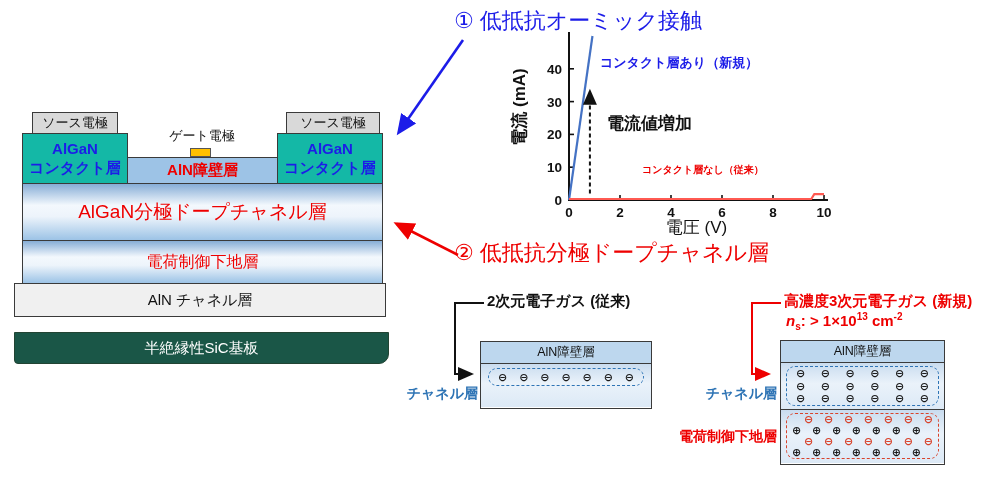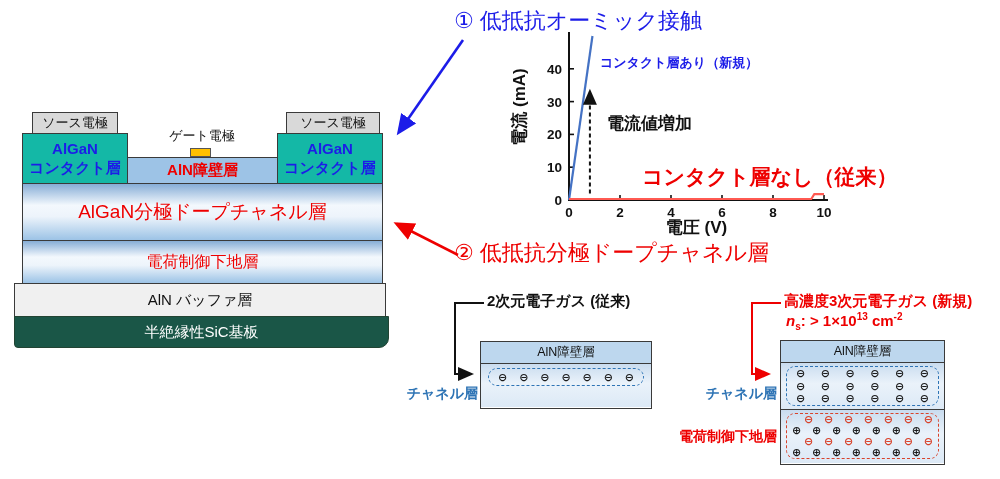--- a/index.html
+++ b/index.html
@@ -14,38 +14,38 @@
   
   .elec-label{background:#D9D9D9;border:1.5px solid #3a3a3a;box-sizing:border-box;font-size:13px;color:#111;}
   .contact{background:#14b8a6;border:1.5px solid #3a3a3a;box-sizing:border-box;
            color:var(--blue);font-weight:bold;font-size:15px;line-height:1.25;flex-direction:column;}
   .barrier-band{background:#9DC3E6;border:1.5px solid #3a3a3a;box-sizing:border-box;
                 color:var(--red);font-weight:bold;font-size:15px;}
   .grad-layer{background:linear-gradient(180deg,#86ADD6 0%,#F3F8FD 38%,#EDF4FB 58%,#9CC3E6 100%);
               border:1.5px solid #3a3a3a;box-sizing:border-box;color:var(--red);font-weight:normal;}
   .buffer{background:#F0F0F0;border:1.5px solid #3a3a3a;box-sizing:border-box;font-size:15px;color:#111;}
   .substrate{background:var(--green);border:1.5px solid #243;box-sizing:border-box;
-             font-size:15px;color:#fff;font-weight:500;border-radius:0 0 10px 4px;}
+             font-size:15px;color:#fff;font-weight:500;border-radius:0 0 10px 4px;margin-top:16px;}
   .gate-box{background:var(--orange);border:1px solid #555;box-sizing:border-box;}
   .gate-text{font-size:13px;color:#111;}
   
   .big-title{font-size:22px;font-weight:normal;white-space:nowrap;}
   .t-blue{color:var(--blue);} .t-red{color:var(--red);}
   
   .chart{position:absolute;left:500px;top:28px;width:340px;height:212px;}
   .chart svg{position:absolute;left:0;top:0;}
   .ax{stroke:#111;stroke-width:2;}
   .tick{stroke:#111;stroke-width:1.6;}
   .ticklab{font:bold 13.5px "Liberation Sans","DejaVu Sans",sans-serif;fill:#111;}
   .ylab{position:absolute;left:-47px;top:69px;width:130px;height:20px;text-align:center;
         font-size:17px;font-weight:bold;transform:rotate(-90deg);}
-  .xlab{position:absolute;left:69px;top:188px;width:255px;text-align:center;font-size:17px;font-weight:bold;}
+  .xlab{position:absolute;left:69px;top:188px;width:255px;text-align:center;font-size:17px;font-weight:normal;}
   .series-label{position:absolute;font-weight:bold;white-space:nowrap;}
   .sl-blue{left:100px;top:26px;font-size:13px;color:var(--blue);}
-  .sl-red{left:142px;top:135px;font-size:21px;color:var(--red);}
+  .sl-red{left:142px;top:135px;font-size:10px;color:var(--red);}
   .chart-ann{position:absolute;left:107px;top:84px;font-size:17px;font-weight:bold;color:#111;white-space:nowrap;}
   
   .cap{position:absolute;font-size:15px;font-weight:bold;white-space:nowrap;}
   .density{position:absolute;font-size:15px;font-weight:bold;white-space:nowrap;}
   .density i{font-style:italic;}
   .density sub{font-size:10px;}
   .density sup{font-size:10px;}
   .mini{position:absolute;border:1.5px solid #3a3a3a;box-sizing:border-box;background:#fff;}
   .mini-barrier{height:22px;background:#BDD7EE;border-bottom:1.5px solid #3a3a3a;box-sizing:border-box;
                 font-size:12.5px;color:#111;}
@@ -91,21 +91,21 @@
       <span>コンタクト層</span>
     </div>
 
     <div class="abs ctr grad-layer" style="left:22px;top:183px;width:361px;height:58px;font-size:19px;">
       <span>AlGaN分極ドープチャネル層</span>
     </div>
     <div class="abs ctr grad-layer" style="left:22px;top:240px;width:361px;height:44px;font-size:16px;">
       <span>電荷制御下地層</span>
     </div>
     <div class="abs ctr buffer" style="left:14px;top:283px;width:372px;height:34px;">
-      <span>AlN バッファ層</span>
+      <span>AlN チャネル層</span>
     </div>
     <div class="abs ctr substrate" style="left:14px;top:316px;width:375px;height:32px;">
       <span>半絶縁性SiC基板</span>
     </div>
   </div>
 
   <div class="abs big-title t-blue" style="left:454px;top:6px;">① 低抵抗オーミック接触</div>
   <div class="abs big-title t-red" style="left:454px;top:238px;">② 低抵抗分極ドープチャネル層</div>
 
   <div class="chart">

